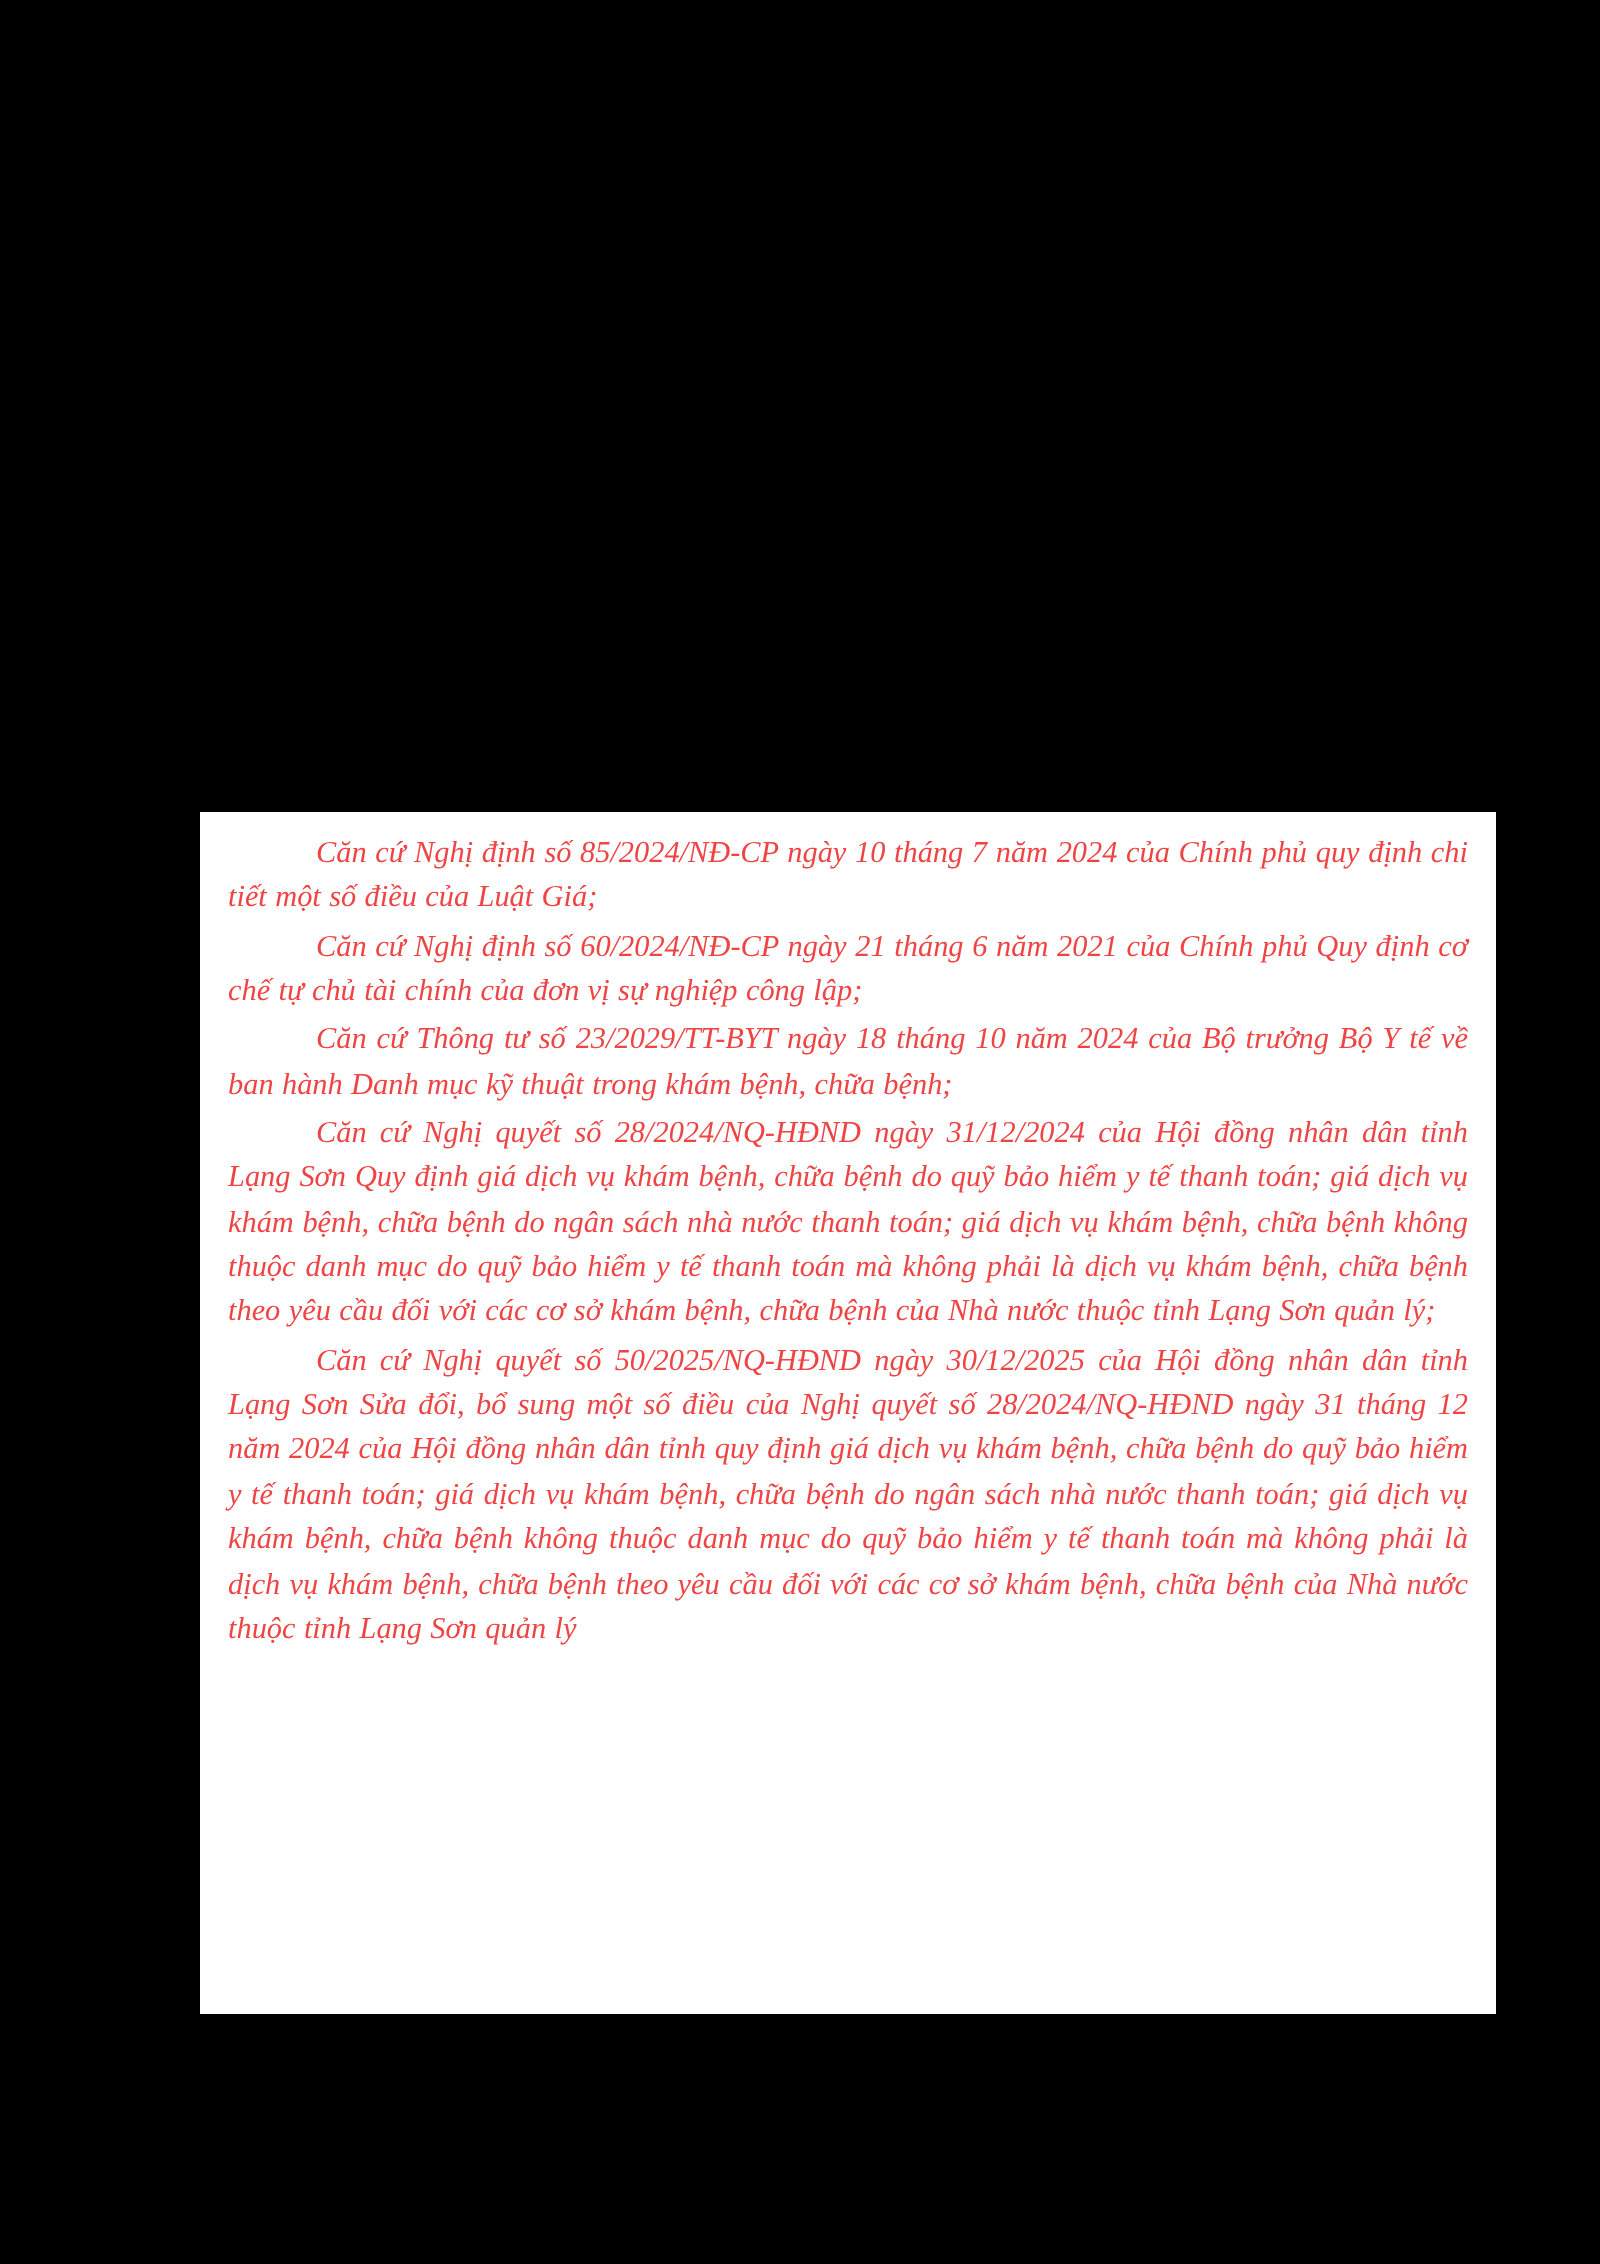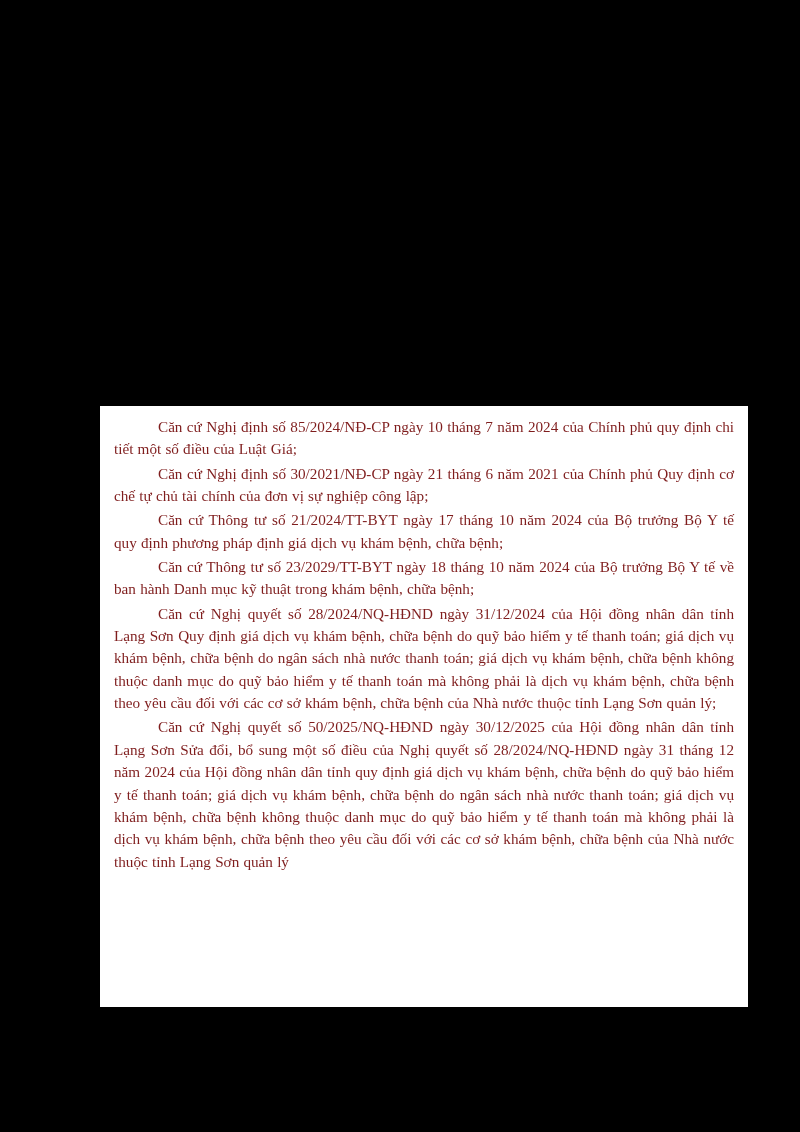--- a/index.html
+++ b/index.html
@@ -22,43 +22,43 @@
     top: 406px;
     width: 648px;
     height: 601px;
     background: #ffffff;
     box-sizing: border-box;
     padding: 10px 14px 10px 14px;
     overflow: hidden;
   }
   .doc-body {
     font-family: "Liberation Serif", "DejaVu Serif", serif;
+    font-style: italic;
     font-size: 15.2px;
     line-height: 1.47;
-    color: #7f1d1d;
+    color: #ef4444;
     text-align: justify;
     text-justify: inter-word;
     word-spacing: 0.4px;
   }
   .para {
     margin: 0 0 2px 0;
     text-indent: 44px;
     text-align: justify;
   }
   .para:last-child {
     margin-bottom: 16px;
   }
 </style>
 </head>
 <body>
 
 <div class="page-wrap">
   <div class="document-sheet">
     <div class="doc-body">
       <p class="para">Căn cứ Nghị định số 85/2024/NĐ-CP ngày 10 tháng 7 năm 2024 của Chính phủ quy định chi tiết một số điều của Luật Giá;</p>
-      <p class="para">Căn cứ Nghị định số 30/2021/NĐ-CP ngày 21 tháng 6 năm 2021 của Chính phủ Quy định cơ chế tự chủ tài chính của đơn vị sự nghiệp công lập;</p>
-      <p class="para">Căn cứ Thông tư số 21/2024/TT-BYT ngày 17 tháng 10 năm 2024 của Bộ trưởng Bộ Y tế quy định phương pháp định giá dịch vụ khám bệnh, chữa bệnh;</p>
+      <p class="para">Căn cứ Nghị định số 60/2024/NĐ-CP ngày 21 tháng 6 năm 2021 của Chính phủ Quy định cơ chế tự chủ tài chính của đơn vị sự nghiệp công lập;</p>
       <p class="para">Căn cứ Thông tư số 23/2029/TT-BYT ngày 18 tháng 10 năm 2024 của Bộ trưởng Bộ Y tế về ban hành Danh mục kỹ thuật trong khám bệnh, chữa bệnh;</p>
       <p class="para">Căn cứ Nghị quyết số 28/2024/NQ-HĐND ngày 31/12/2024 của Hội đồng nhân dân tỉnh Lạng Sơn Quy định giá dịch vụ khám bệnh, chữa bệnh do quỹ bảo hiểm y tế thanh toán; giá dịch vụ khám bệnh, chữa bệnh do ngân sách nhà nước thanh toán; giá dịch vụ khám bệnh, chữa bệnh không thuộc danh mục do quỹ bảo hiểm y tế thanh toán mà không phải là dịch vụ khám bệnh, chữa bệnh theo yêu cầu đối với các cơ sở khám bệnh, chữa bệnh của Nhà nước thuộc tỉnh Lạng Sơn quản lý;</p>
       <p class="para">Căn cứ Nghị quyết số 50/2025/NQ-HĐND ngày 30/12/2025 của Hội đồng nhân dân tỉnh Lạng Sơn Sửa đổi, bổ sung một số điều của Nghị quyết số 28/2024/NQ-HĐND ngày 31 tháng 12 năm 2024 của Hội đồng nhân dân tỉnh quy định giá dịch vụ khám bệnh, chữa bệnh do quỹ bảo hiểm y tế thanh toán; giá dịch vụ khám bệnh, chữa bệnh do ngân sách nhà nước thanh toán; giá dịch vụ khám bệnh, chữa bệnh không thuộc danh mục do quỹ bảo hiểm y tế thanh toán mà không phải là dịch vụ khám bệnh, chữa bệnh theo yêu cầu đối với các cơ sở khám bệnh, chữa bệnh của Nhà nước thuộc tỉnh Lạng Sơn quản lý</p>
     </div>
   </div>
 </div>
 
 </body></html>

